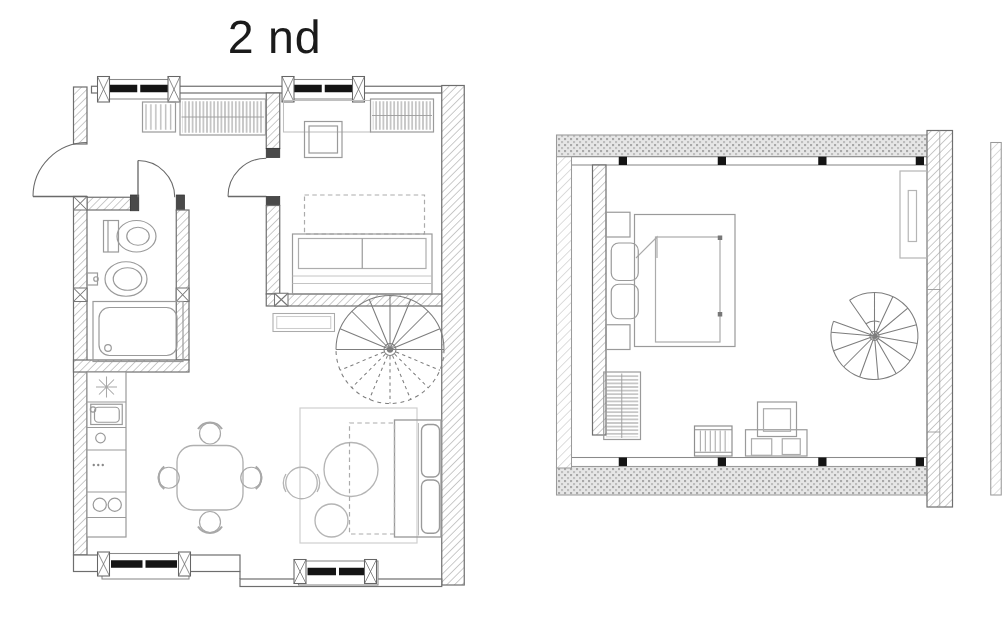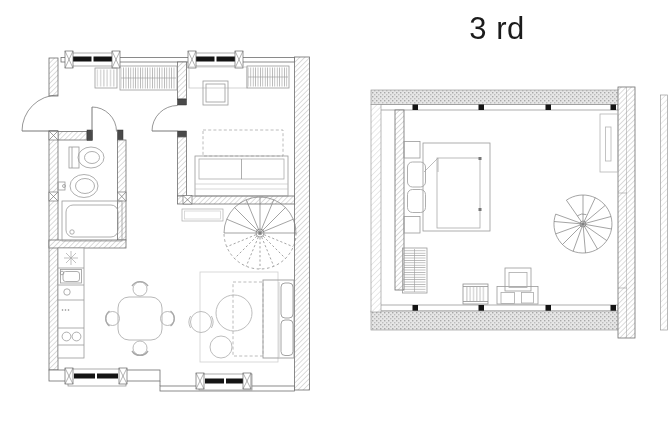--- a/index.html
+++ b/index.html
@@ -20,21 +20,21 @@
   }
   #title-2nd{left:128px;top:7px;width:110px;}
   #title-3rd{left:442px;top:11px;width:110px;}
   svg{position:absolute;left:0;top:0;}
 </style>
 </head>
 <body>
 
 <div id="canvas">
 
-  <div class="floor-title" id="title-3rd">3 rd</div>
+  <div class="floor-title" id="title-2nd">2 nd</div>
 
   <svg width="670" height="428" viewBox="0 0 670 428">
     <defs>
       <pattern id="hatch" patternUnits="userSpaceOnUse" width="3.6" height="3.6" patternTransform="rotate(45)">
         <rect width="3.6" height="3.6" fill="#ffffff"></rect>
         <line x1="0" y1="0" x2="0" y2="3.6" stroke="#b9b9b9" stroke-width="1"></line>
       </pattern>
       <pattern id="hatchLight" patternUnits="userSpaceOnUse" width="4.2" height="4.2" patternTransform="rotate(45)">
         <rect width="4.2" height="4.2" fill="#ffffff"></rect>
         <line x1="0" y1="0" x2="0" y2="4.2" stroke="#d2d2d2" stroke-width="1"></line>

